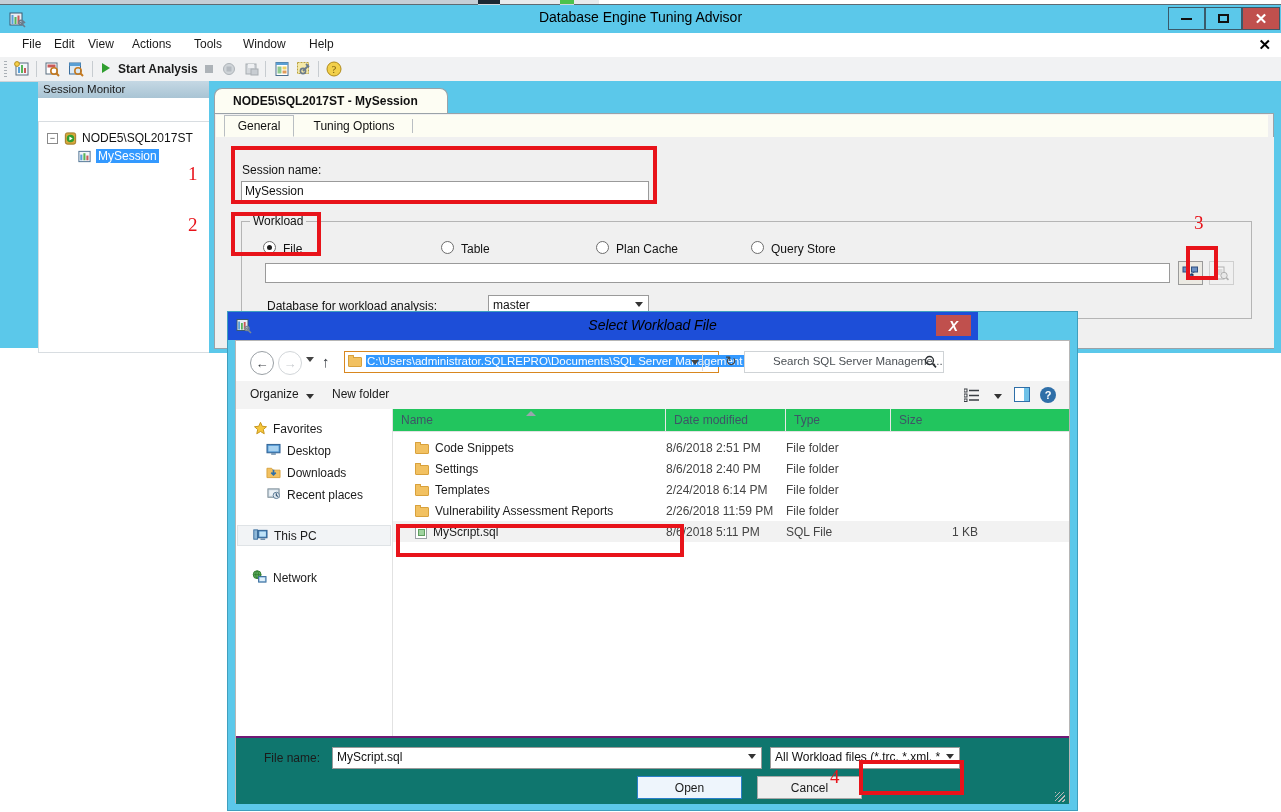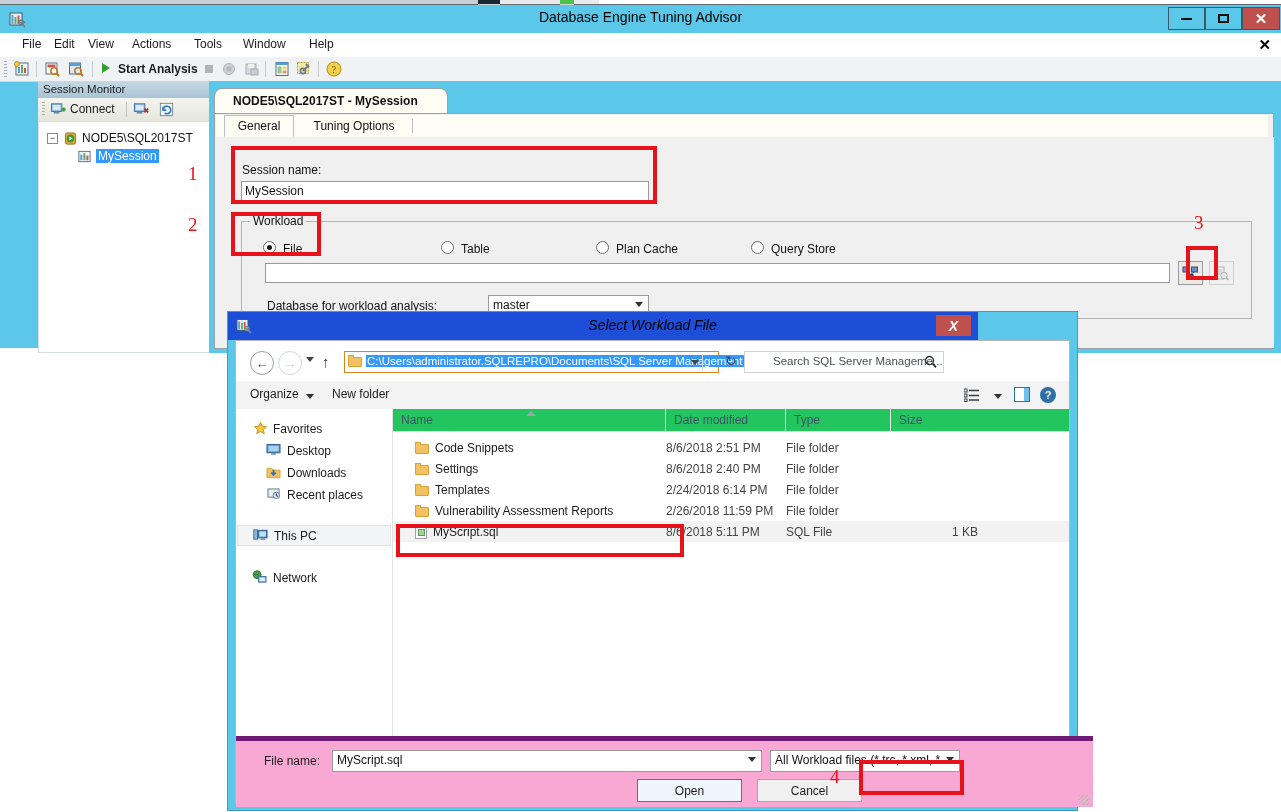--- a/index.html
+++ b/index.html
@@ -157,21 +157,21 @@
   .colh{position:absolute;top:0;height:22px;display:flex;align-items:center;font-size:12px;color:#3d5566;padding-left:8px;box-sizing:border-box;border-left:1px solid #e7e7e7;}
   #colh-sortarrow{position:absolute;left:133px;top:2px;width:0;height:0;border-left:5px solid transparent;border-right:5px solid transparent;border-bottom:5px solid #9aa5ad;}
   .frow{position:absolute;left:0;width:676px;height:21px;display:flex;align-items:center;font-size:12px;color:#1b1b1b;}
   .frow.sel{background:#f2f2f2;}
   .fname{position:absolute;left:22px;display:flex;align-items:center;}
   .fdate{position:absolute;left:273px;color:#444;}
   .ftype{position:absolute;left:393px;color:#444;}
   .fsize{position:absolute;left:500px;width:85px;text-align:right;color:#444;}
 
   
-  #dlg-bottom{position:absolute;left:0;top:395px;width:833px;height:66px;background:#f9a8d4;border-top:5px solid #701a75;padding-left:24px;}
+  #dlg-bottom{position:absolute;left:0;top:395px;width:833px;height:66px;background:#0f766e;border-top:2px solid #701a75;}
   #fn-label{position:absolute;left:28px;top:13px;font-size:12px;color:#1b1b1b;}
   #fn-combo{position:absolute;left:96px;top:9px;width:430px;height:22px;}
   #type-combo{position:absolute;left:534px;top:9px;width:190px;height:22px;}
   .dlgbtn{position:absolute;top:38px;height:23px;width:105px;background:#f0f0f0;border:1px solid #a8a8a8;
           display:flex;align-items:center;justify-content:center;font-size:12px;color:#1b1b1b;box-sizing:border-box;}
   #btn-open{left:401px;border:1px solid #2a7fc9;background:#eef5fc;}
   #btn-cancel{left:521px;}
   #resize-grip{position:absolute;right:4px;bottom:2px;width:10px;height:10px;
      background:repeating-linear-gradient(135deg,#b9b9b9 0 1px,transparent 1px 3px);}
 
@@ -281,42 +281,20 @@
     <div class="tbsep" style="left:318px"></div>
     <svg class="tbicon" style="left:325px" viewBox="0 0 18 18">
       <circle cx="9" cy="9" r="7" fill="#f2d04a" stroke="#b08a1a"></circle>
       <text x="9" y="13" font-size="10" text-anchor="middle" fill="#6a4f0a" font-family="Liberation Serif, serif">?</text>
     </svg>
   </div>
 
   <div class="abs" id="session-pane">
     <div class="abs" id="sm-header">
       <div id="sm-header-label">Session Monitor</div>
-    </div>
-    <div class="abs" id="sm-toolbar">
-      <div style="position:absolute;left:4px;top:4px;width:3px;height:15px;background:repeating-linear-gradient(to bottom,#b0b6a8 0 1px,transparent 1px 3px);"></div>
-      <svg style="position:absolute;left:12px;top:3px;width:17px;height:17px" viewBox="0 0 18 18">
-        <rect x="1.5" y="3" width="11" height="8" fill="#9fc4e0" stroke="#3a6e9e"></rect>
-          <rect x="3" y="4.5" width="8" height="5" fill="#dbeaf6"></rect>
-        <rect x="4" y="11.5" width="6" height="1.8" fill="#6b8ba8"></rect>
-        <path d="M12.5 9 l4 0 M14.5 7 l0 4" stroke="#2f9e2f" stroke-width="2"></path>
-      </svg>
-      <div id="sm-connect-label">Connect</div>
-      <div style="position:absolute;left:88px;top:4px;width:1px;height:15px;background:#c2c6ba;"></div>
-      <svg style="position:absolute;left:95px;top:3px;width:17px;height:17px" viewBox="0 0 18 18">
-        <rect x="1.5" y="3" width="11" height="8" fill="#9fc4e0" stroke="#3a6e9e"></rect>
-          <rect x="3" y="4.5" width="8" height="5" fill="#dbeaf6"></rect>
-        <rect x="4" y="11.5" width="6" height="1.8" fill="#6b8ba8"></rect>
-        <path d="M12 8 l4 4 M16 8 l-4 4" stroke="#c03030" stroke-width="2"></path>
-      </svg>
-      <svg style="position:absolute;left:120px;top:3px;width:17px;height:17px" viewBox="0 0 18 18">
-        <rect x="2.5" y="2.5" width="13" height="13" fill="#f2f6f8" stroke="#7a8a94"></rect>
-        <path d="M5.5 9.5 a4 4 0 1 1 1.6 3.2" fill="none" stroke="#2f7ec4" stroke-width="1.8"></path>
-        <path d="M5.5 6 l0 3.6 l3.4 0" fill="none" stroke="#2f7ec4" stroke-width="1.8"></path>
-      </svg>
     </div>
     <div class="abs" id="sm-tree">
       <div class="tree-row" style="left:8px;top:8px;">
         <span class="expander">−</span>
         <svg style="width:15px;height:15px;margin-left:5px" viewBox="0 0 16 16">
           <rect x="2.5" y="2" width="11" height="12" rx="2" fill="#d8a83c" stroke="#9a7420"></rect>
           <circle cx="8" cy="8" r="4" fill="#2f9e2f"></circle>
           <path d="M6.8 5.8 L10.4 8 L6.8 10.2 Z" fill="#fff"></path>
         </svg>
         <span class="tree-label">NODE5\SQL2017ST</span>

